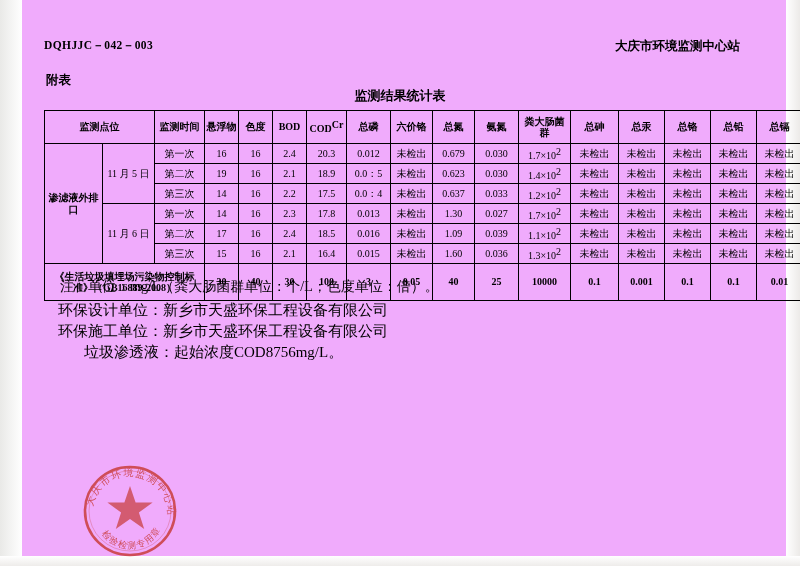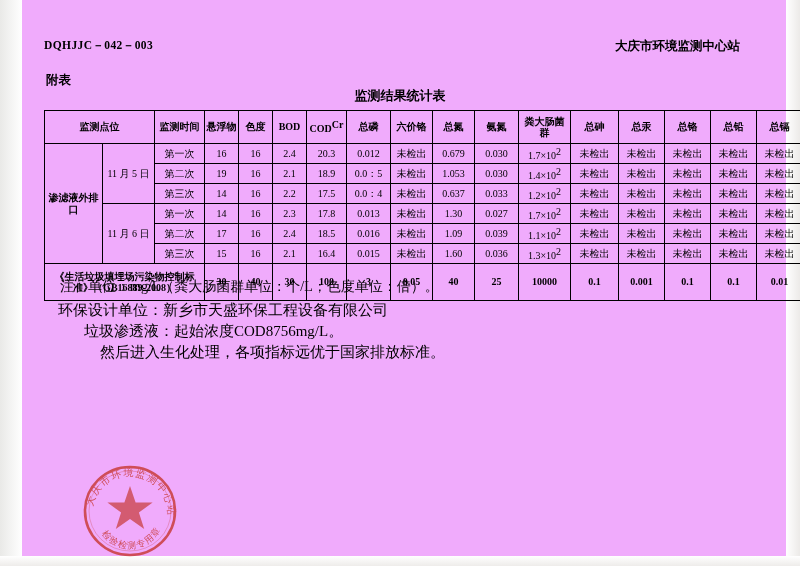--- a/index.html
+++ b/index.html
@@ -209,21 +209,21 @@
         <td>未检出</td>
       </tr>
       <tr>
         <td>第二次</td>
         <td>19</td>
         <td>16</td>
         <td>2.1</td>
         <td>18.9</td>
         <td>0.0：5</td>
         <td>未检出</td>
-        <td>1.053</td>
+        <td>0.623</td>
         <td>0.030</td>
         <td><span>1.4×10</span><span class="sup">2</span></td>
         <td>未检出</td>
         <td>未检出</td>
         <td>未检出</td>
         <td>未检出</td>
         <td>未检出</td>
       </tr>
       <tr>
         <td>第三次</td>
@@ -311,22 +311,22 @@
         <td>0.1</td>
         <td>0.01</td>
       </tr>
     </tbody>
   </table>
 
   <div class="note">注：单位：mg/L（粪大肠菌群单位：个/L；色度单位：倍）。</div>
 
   <div class="lines">
     <div class="l">环保设计单位：新乡市天盛环保工程设备有限公司</div>
+    <div class="l">环保施工单位：新乡市天盛环保工程设备有限公司</div>
     <div class="l indent1">垃圾渗透液：起始浓度COD8756mg/L。</div>
-    <div class="l indent2">然后进入生化处理，各项指标远优于国家排放标准。</div>
   </div>
 
   <div class="seal">
     <svg width="104" height="98" viewBox="0 0 104 98">
       <g opacity="0.78">
         <ellipse cx="52" cy="49" rx="45" ry="44" fill="none" stroke="#c6332b" stroke-width="2.6"></ellipse>
         <ellipse cx="52" cy="49" rx="41" ry="40" fill="none" stroke="#c6332b" stroke-width="0.7" opacity="0.5"></ellipse>
         <polygon points="52,24 57.6,40.4 74.6,40.4 60.9,50.6 66.2,67 52,56.9 37.8,67 43.1,50.6 29.4,40.4 46.4,40.4" fill="#c6332b" opacity="0.85"></polygon>
         <path id="topArc" d="M 14 52 A 38 38 0 0 1 90 52" fill="none" stroke="none"></path>
         <text font-size="10" fill="#c6332b" font-family="'Liberation Serif',serif" letter-spacing="1.5">

